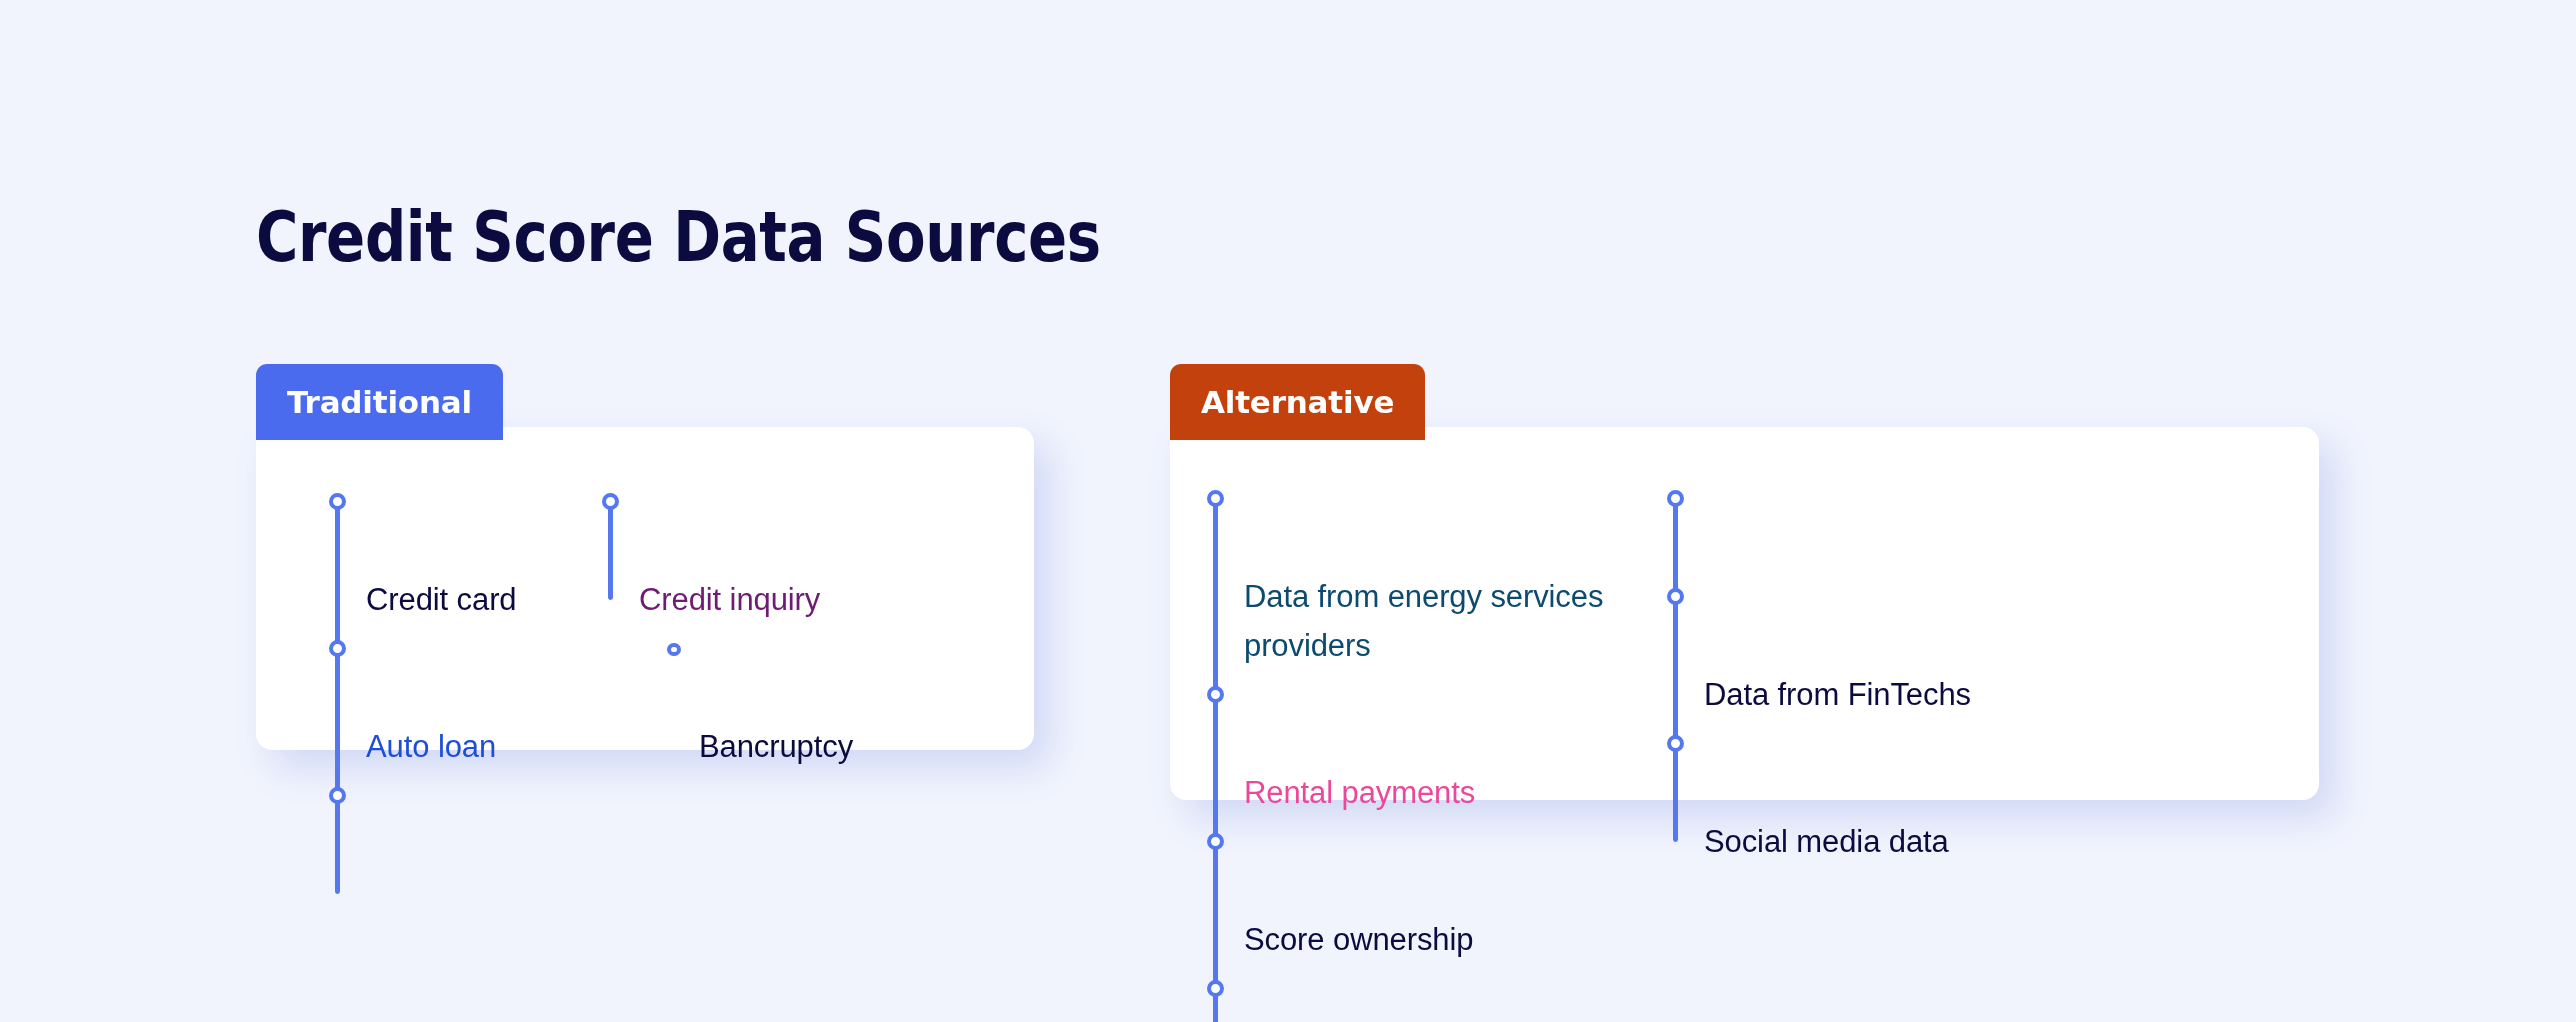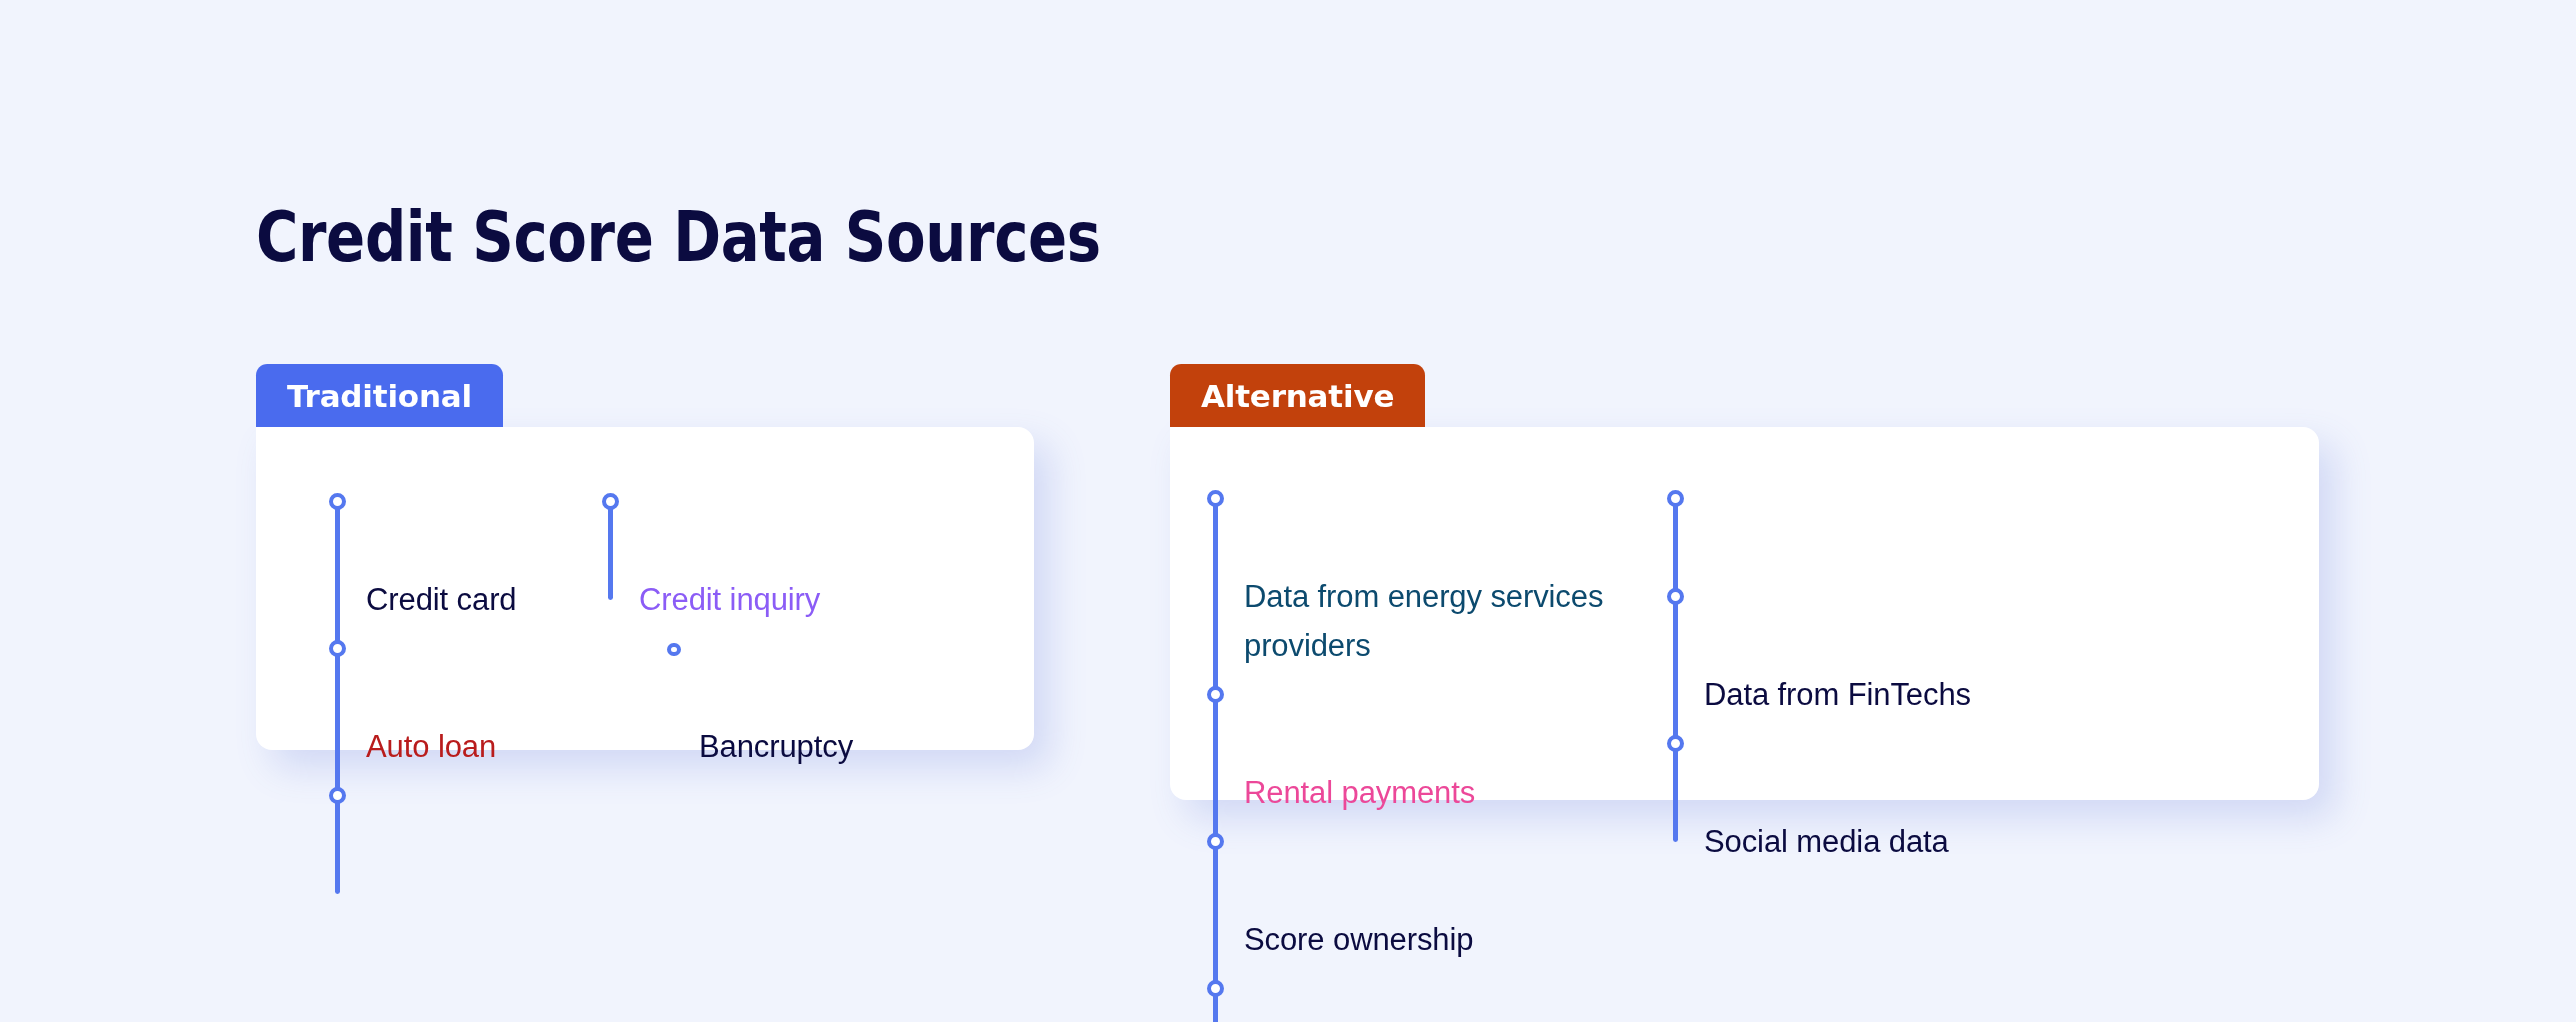--- a/index.html
+++ b/index.html
@@ -40,21 +40,21 @@
 
   
   .panel {
     position: absolute;
   }
 
   .panel-tab {
     position: absolute;
     top: 0;
     left: 0;
-    height: 63px;
+    height: 76px;
     border-radius: 11.3px 11.3px 0 0;
     display: flex;
     align-items: center;
     justify-content: center;
     padding: 0 31px;
     box-sizing: border-box;
     color: #ffffff;
     font-size: 31px;
     font-weight: 700;
     letter-spacing: -0.2px;
@@ -166,37 +166,37 @@
 
         <div class="col" id="trad-col-1">
 
 
           <div class="group indent-1">
             <div class="spine" style="top: 24px; bottom: 24px; background: rgb(85, 120, 239);"></div>
             <div class="item" style="color: rgb(11, 11, 64);">
               <span class="bullet" style="border-color: rgb(85, 120, 239); background: rgb(255, 255, 255);"></span>
               <span>Credit card</span>
             </div>
-            <div class="item" style="color: #b91c1c;">
+            <div class="item" style="color: #1d4ed8;">
               <span class="bullet" style="border-color: rgb(85, 120, 239); background: rgb(255, 255, 255);"></span>
               <span>Auto loan</span>
             </div>
             <div class="item" style="color: rgb(11, 11, 64);">
               <span class="bullet" style="border-color: rgb(85, 120, 239); background: rgb(255, 255, 255);"></span>
               
             </div>
           </div>
 
         </div>
 
         <div class="col" id="trad-col-2">
 
           <div class="group">
             <div class="spine" style="top: 24px; bottom: 24px; background: rgb(85, 120, 239);"></div>
-            <div class="item" style="color: #8b5cf6;">
+            <div class="item" style="color: #701a75;">
               <span class="bullet" style="border-color: rgb(85, 120, 239); background: rgb(255, 255, 255);"></span>
               <span>Credit inquiry</span>
             </div>
           </div>
 
           <div class="group indent-3">
             <div class="item small" style="color: rgb(11, 11, 64);">
               <span class="bullet" style="border-color: rgb(85, 120, 239); background: rgb(255, 255, 255);"></span>
               <span>Bancruptcy</span>
             </div>

